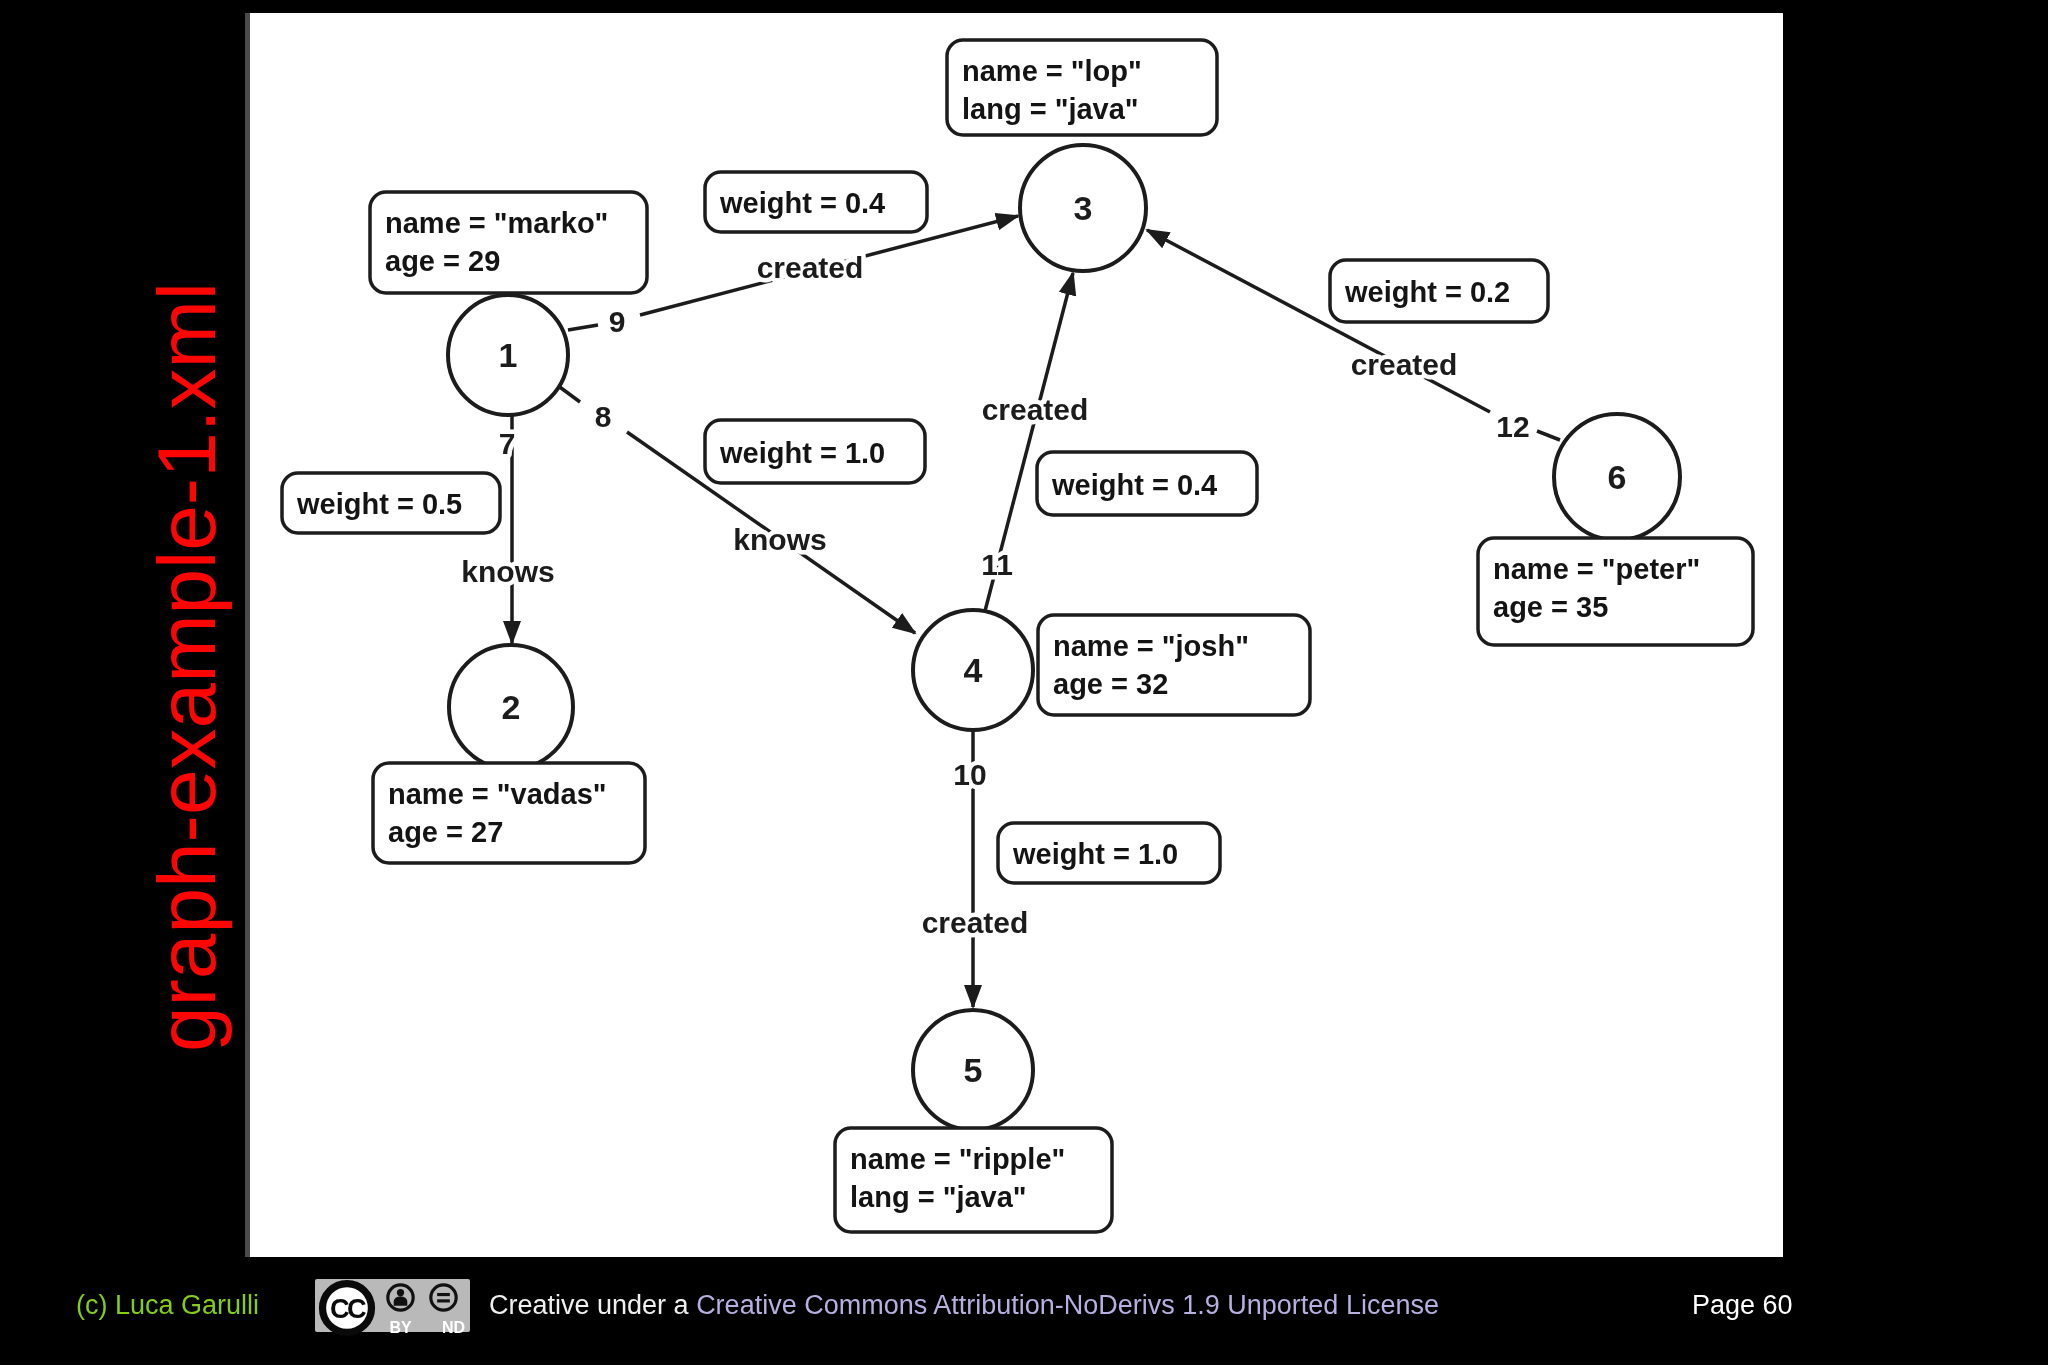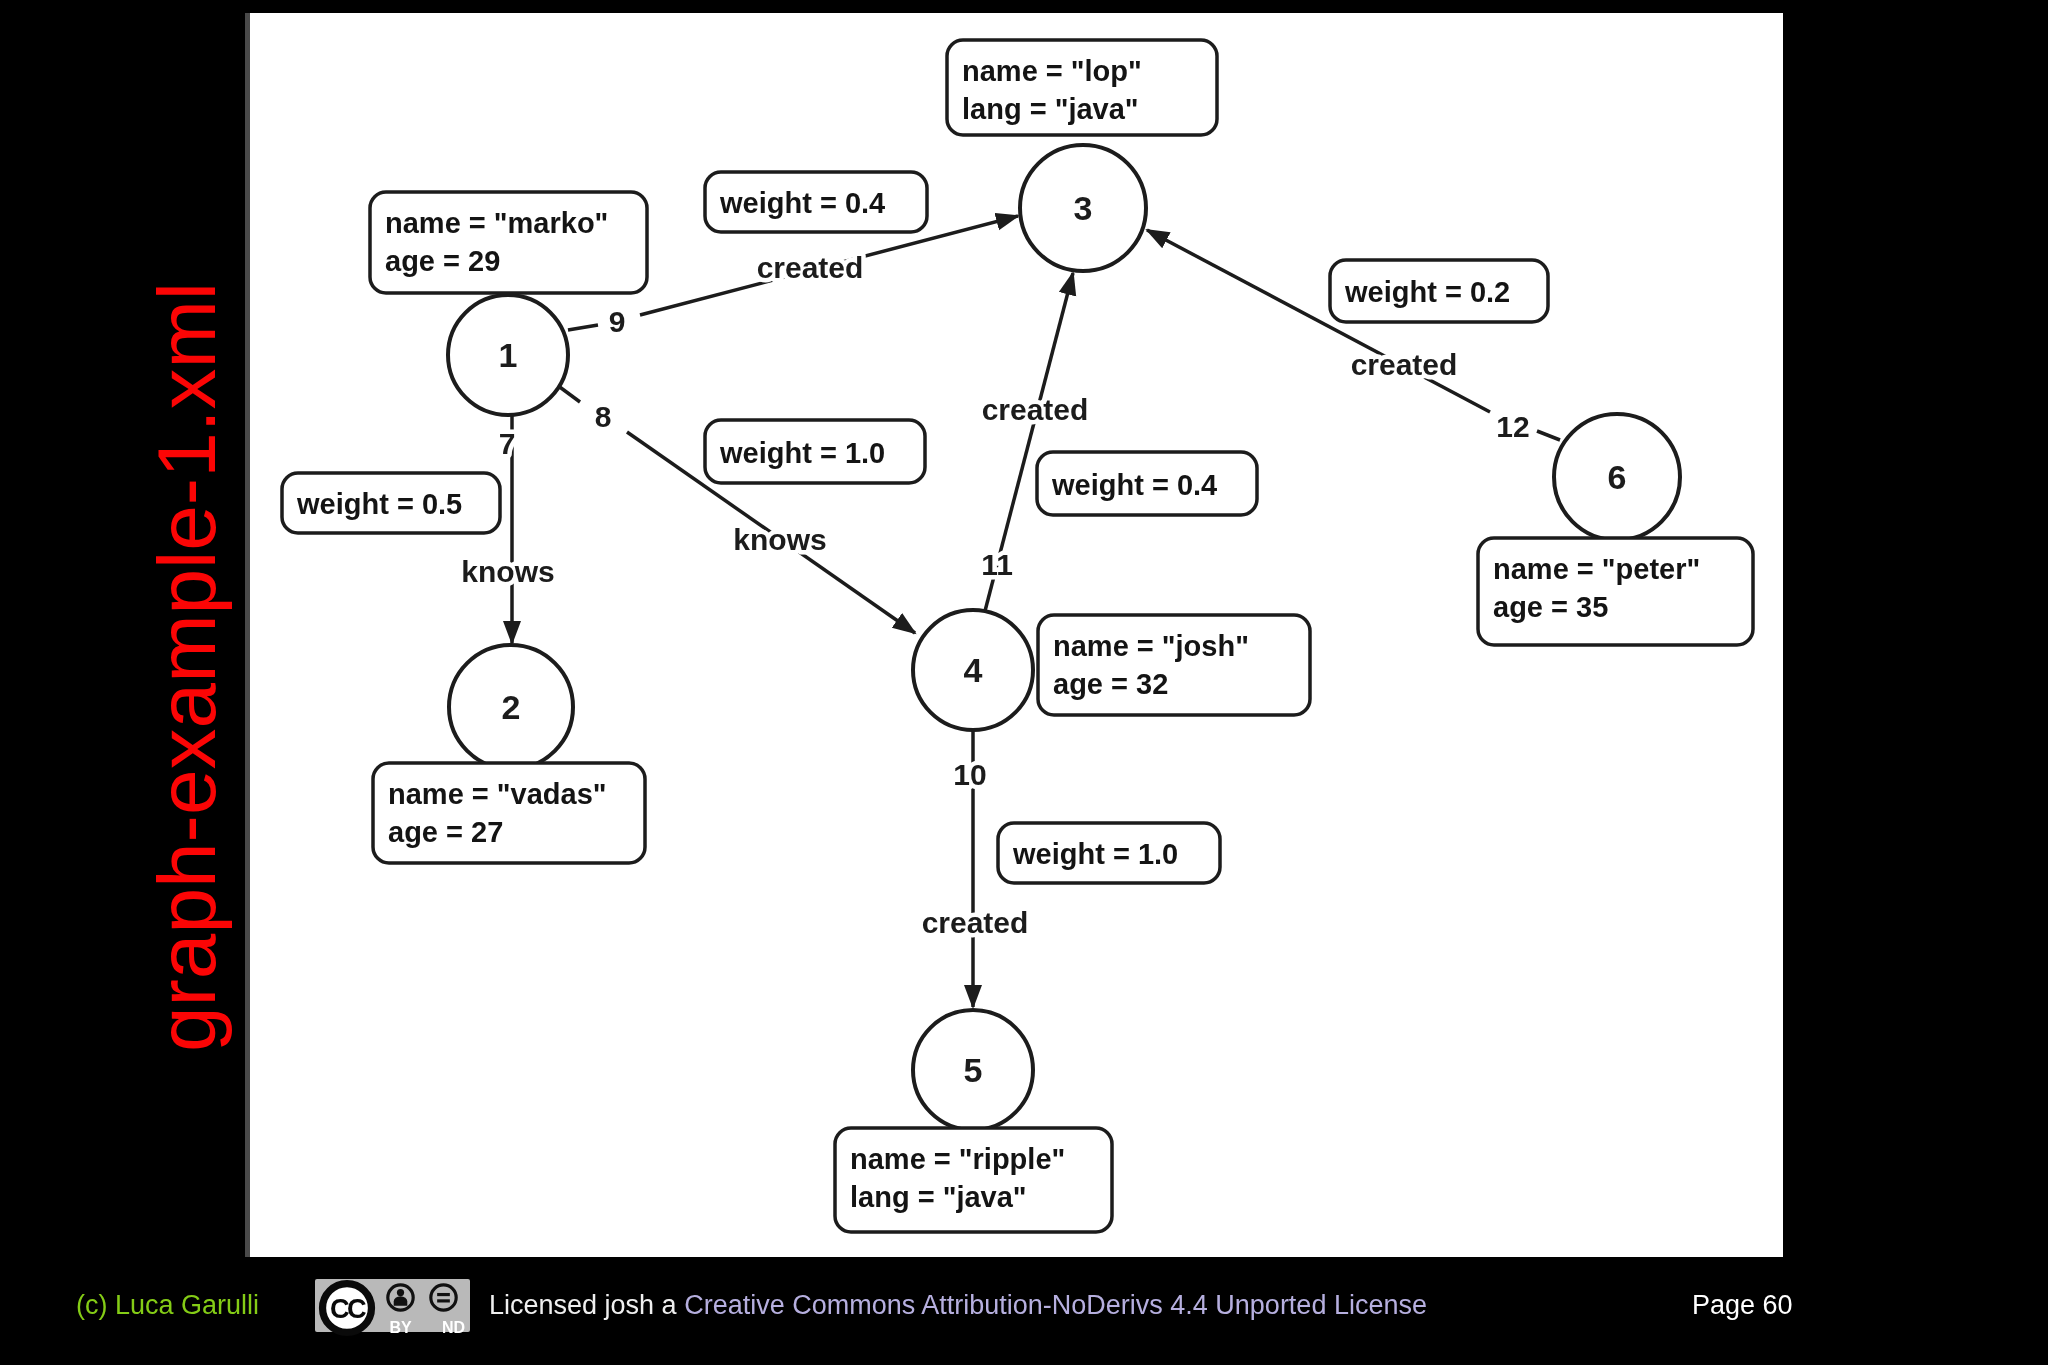--- a/index.html
+++ b/index.html
@@ -147,15 +147,15 @@
   </svg>
   <svg class="nd-icon" viewBox="0 0 64 64">
     <circle cx="32" cy="32" r="28" fill="none" stroke="#111111" stroke-width="7"></circle>
     <rect x="18" y="22" width="28" height="7" fill="#111111"></rect>
     <rect x="18" y="36" width="28" height="7" fill="#111111"></rect>
   </svg>
   <div class="icon-sub by-sub">BY</div>
   <div class="icon-sub nd-sub">ND</div>
 </div>
 
-<div class="license-line"><span>Licensed josh a </span><span class="license-link">Creative Commons Attribution-NoDerivs 4.4 Unported License</span></div>
+<div class="license-line"><span>Creative under a </span><span class="license-link">Creative Commons Attribution-NoDerivs 1.9 Unported License</span></div>
 
 <div class="page-number">Page 60</div>
 
 </body></html>

